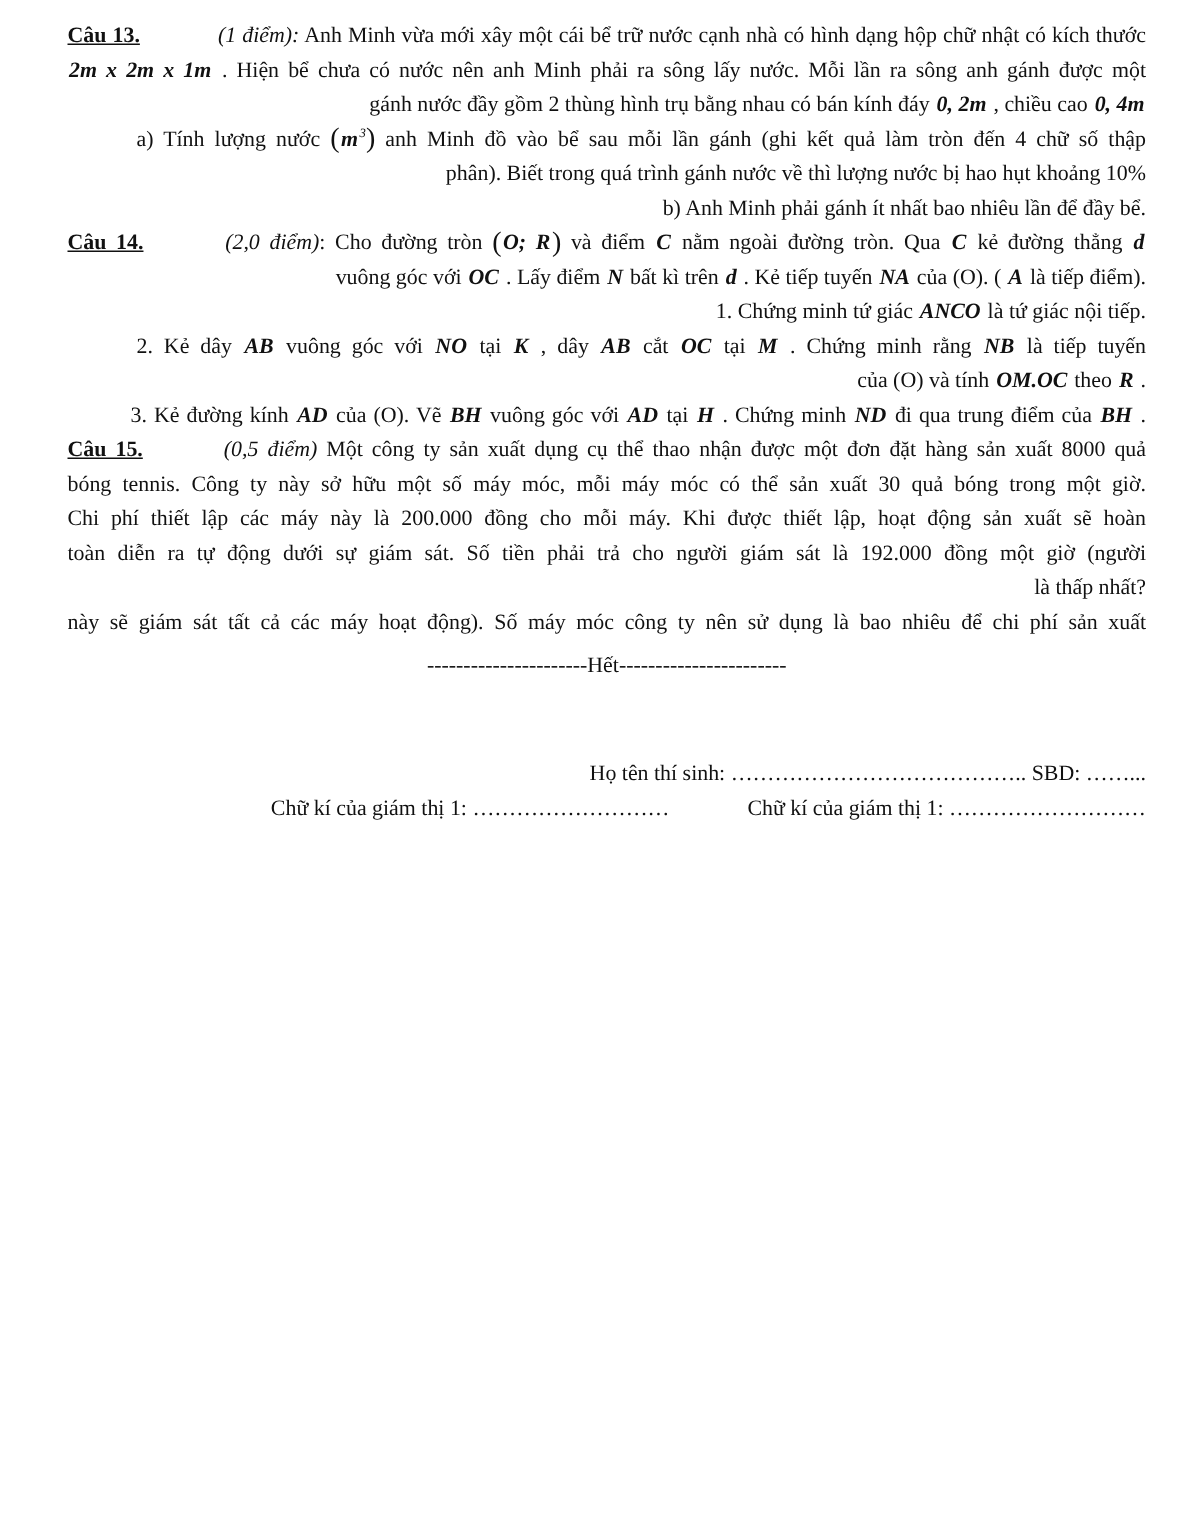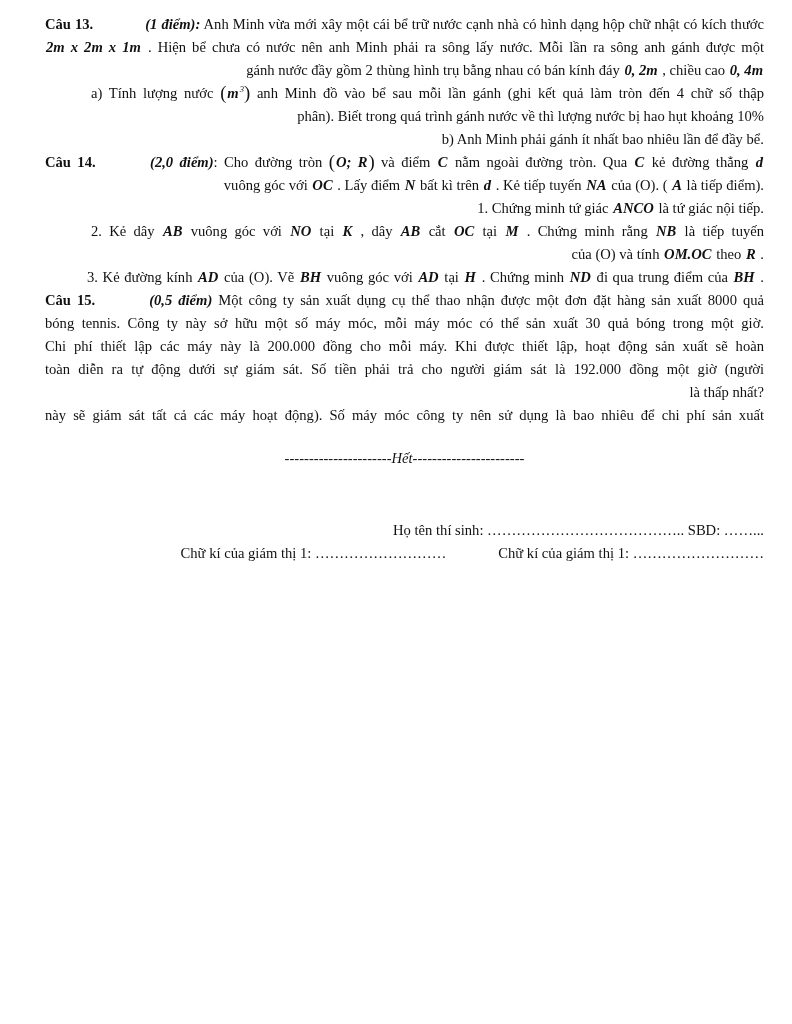--- a/index.html
+++ b/index.html
@@ -26,22 +26,22 @@
   }
   .line {
     font-size: 14.6px;
     line-height: 23px;
     white-space: normal;
   }
   .a-l { text-align: right; }
   .a-j { text-align: justify; text-align-last: justify; }
   .a-c { text-align: center; text-align-last: center; }
   .s-p  { }
-  .s-b  { font-weight: bold; }
-  .s-bi { font-weight: bold; font-style: italic; margin-left: 48px; }
+  .s-b  { font-weight: bold; text-decoration: underline; }
+  .s-bi { font-weight: normal; font-style: italic; margin-left: 48px; }
   .s-i  { font-style: italic; padding: 0 1px; font-weight: bold; }
   .s-sup {
     font-style: italic;
     font-size: 0.58em;
     vertical-align: super;
     line-height: 0;
   }
   .s-lp {
     font-size: 1.28em;
     line-height: 0;
@@ -68,17 +68,17 @@
       <div class="line a-l" style="padding-left: 46px;"><span class="s-p">1. Chứng minh tứ giác </span><span class="s-i">ANCO</span><span class="s-p"> là tứ giác nội tiếp.</span></div>
       <div class="line a-j" style="padding-left: 46px;"><span class="s-p">2. Kẻ dây </span><span class="s-i">AB</span><span class="s-p"> vuông góc với </span><span class="s-i">NO</span><span class="s-p"> tại </span><span class="s-i">K</span><span class="s-p"> , dây </span><span class="s-i">AB</span><span class="s-p"> cắt </span><span class="s-i">OC</span><span class="s-p"> tại </span><span class="s-i">M</span><span class="s-p"> . Chứng minh rằng </span><span class="s-i">NB</span><span class="s-p"> là tiếp tuyến</span></div>
       <div class="line a-l" style="padding-left: 70px;"><span class="s-p">của (O) và tính </span><span class="s-i">OM.OC</span><span class="s-p"> theo </span><span class="s-i">R</span><span class="s-p"> .</span></div>
       <div class="line a-j" style="padding-left: 42px;"><span class="s-p">3. Kẻ đường kính </span><span class="s-i">AD</span><span class="s-p"> của (O). Vẽ </span><span class="s-i">BH</span><span class="s-p"> vuông góc với </span><span class="s-i">AD</span><span class="s-p"> tại </span><span class="s-i">H</span><span class="s-p"> . Chứng minh </span><span class="s-i">ND</span><span class="s-p"> đi qua trung điểm của </span><span class="s-i">BH</span><span class="s-p"> .</span></div>
       <div class="line a-j"><span class="s-b">Câu 15.</span><span class="s-p"> </span><span class="s-bi">(0,5 điểm)</span><span class="s-p"> Một công ty sản xuất dụng cụ thể thao nhận được một đơn đặt hàng sản xuất 8000 quả</span></div>
       <div class="line a-j"><span class="s-p">bóng tennis. Công ty này sở hữu một số máy móc, mỗi máy móc có thể sản xuất 30 quả bóng trong một giờ.</span></div>
       <div class="line a-j"><span class="s-p">Chi phí thiết lập các máy này là 200.000 đồng cho mỗi máy. Khi được thiết lập, hoạt động sản xuất sẽ hoàn</span></div>
       <div class="line a-j"><span class="s-p">toàn diễn ra tự động dưới sự giám sát. Số tiền phải trả cho người giám sát là 192.000 đồng một giờ (người</span></div>
       <div class="line a-l"><span class="s-p">là thấp nhất?</span></div>
       <div class="line a-j"><span class="s-p">này sẽ giám sát tất cả các máy hoạt động). Số máy móc công ty nên sử dụng là bao nhiêu để chi phí sản xuất</span></div>
-      <div class="line a-c" style="margin-top: 20px; font-style: italic;"><span class="s-p">----------------------Hết-----------------------</span></div>
+      <div class="line a-c" style="margin-top: 6px;"><span class="s-p">----------------------Hết-----------------------</span></div>
       <div class="line a-l" style="padding-left: 40px; margin-top: 49px;"><span class="s-p">Họ tên thí sinh: ………………………………….. SBD: ……...</span></div>
       <div class="line a-l" style="padding-left: 40px;"><span class="s-p">Chữ kí của giám thị 1: ………………………</span><span class="s-gap"></span><span class="s-p">Chữ kí của giám thị 1: ………………………</span></div>
     </div>
 </div>
 
 </body></html>

